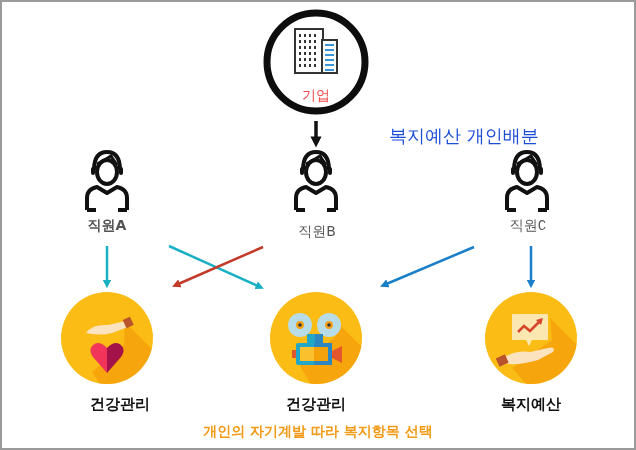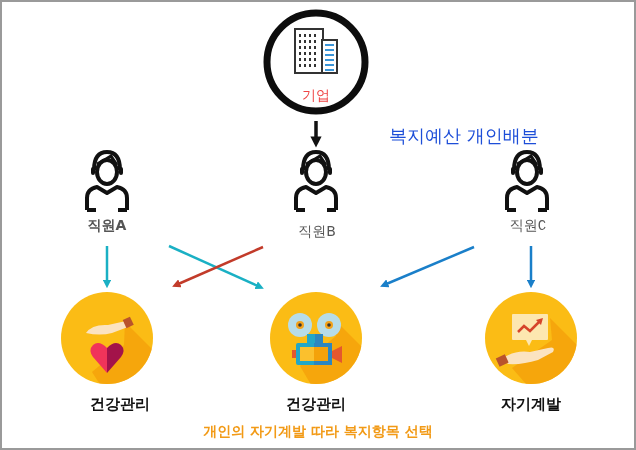--- a/index.html
+++ b/index.html
@@ -183,15 +183,15 @@
 
 <div class="lbl company-label" style="left:316px;">기업</div>
 <div class="budget-note">복지예산 개인배분</div>
 
 <div class="lbl emp-label" style="left:107px;font-weight:bold;">직원A</div>
 <div class="lbl emp-label" style="left:317px;margin-top:6px;">직원B</div>
 <div class="lbl emp-label" style="left:528px;font-family:Liberation Mono, monospace;">직원C</div>
 
 <div class="lbl cat-label" style="left:120px;text-align:right;">건강관리</div>
 <div class="lbl cat-label" style="left:316px;">건강관리</div>
-<div class="lbl cat-label" style="left:531px;">자기계발</div>
+<div class="lbl cat-label" style="left:531px;">복지예산</div>
 
 <div class="bottom-note">개인의 자기계발 따라 복지항목 선택</div>
 
 </body></html>

